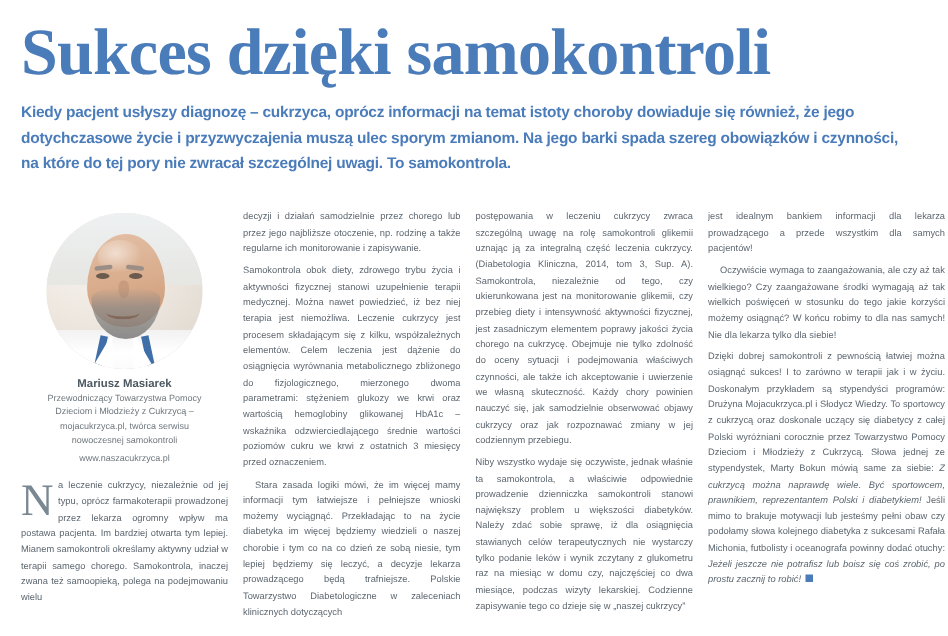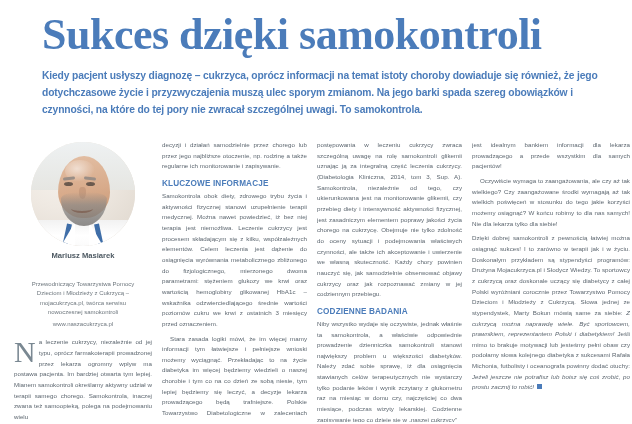--- a/index.html
+++ b/index.html
@@ -19,21 +19,20 @@
     width: 632px;
     height: 424px;
     box-sizing: border-box;
     padding: 0;
     background: #ffffff;
   }
 
   
   .masthead {
     padding: 8px 26px 0 14px;
-    margin-left: 28px;
   }
   .headline {
     font-family: "Liberation Serif", serif;
     font-weight: 700;
     font-size: 44px;
     line-height: 1.05;
     letter-spacing: -0.5px;
     color: #4b7cba;
     margin: 4px 0 10px 0;
     white-space: nowrap;
@@ -192,21 +191,21 @@
   }
   .photo .lanyard-l { left: 36px; transform: rotate(12deg); transform-origin: top center; }
   .photo .lanyard-r { left: 63px; transform: rotate(-12deg); transform-origin: top center; }
 
   .cap-name {
     font-family: "Liberation Sans", sans-serif;
     font-weight: 700;
     font-size: 7.6px;
     color: #4d5962;
     text-align: center;
-    margin: 5px 0 20px 0;
+    margin: 5px 0 2px 0;
   }
   .cap-text {
     font-family: "Liberation Sans", sans-serif;
     font-size: 6px;
     line-height: 1.55;
     color: #6e777e;
     text-align: center;
     margin: 0;
   }
   .cap-url {
@@ -276,28 +275,26 @@
         <div class="cap-name">Mariusz Masiarek</div>
         <div class="cap-text">Przewodniczący Towarzystwa Pomocy Dzieciom i Młodzieży z Cukrzycą – mojacukrzyca.pl, twórca serwisu nowoczesnej samokontroli</div>
         <div class="cap-url">www.naszacukrzyca.pl</div>
       </div>
 
       <p class="body-text dropcap-para"><span class="dropcap">N</span><span>a leczenie cukrzycy, niezależnie od jej typu, oprócz farmakoterapii prowadzonej przez lekarza ogromny wpływ ma postawa pacjenta. Im bardziej otwarta tym lepiej. Mianem samokontroli określamy aktywny udział w terapii samego chorego. Samokontrola, inaczej zwana też samoopieką, polega na podejmowaniu wielu</span></p>
     </div>
 
     <div class="col c2">
       <p class="body-text">decyzji i działań samodzielnie przez chorego lub przez jego najbliższe otoczenie, np. rodzinę a także regularne ich monitorowanie i zapisywanie.</p>
-      <h2 class="section-head">KLUCZOWE INFORMACJE</h2>
       <p class="body-text">Samokontrola obok diety, zdrowego trybu życia i aktywności fizycznej stanowi uzupełnienie terapii medycznej. Można nawet powiedzieć, iż bez niej terapia jest niemożliwa. Leczenie cukrzycy jest procesem składającym się z kilku, współzależnych elementów. Celem leczenia jest dążenie do osiągnięcia wyrównania metabolicznego zbliżonego do fizjologicznego, mierzonego dwoma parametrami: stężeniem glukozy we krwi oraz wartością hemoglobiny glikowanej HbA1c – wskaźnika odzwierciedlającego średnie wartości poziomów cukru we krwi z ostatnich 3 miesięcy przed oznaczeniem.</p>
       <p class="body-text indent">Stara zasada logiki mówi, że im więcej mamy informacji tym łatwiejsze i pełniejsze wnioski możemy wyciągnąć. Przekładając to na życie diabetyka im więcej będziemy wiedzieli o naszej chorobie i tym co na co dzień ze sobą niesie, tym lepiej będziemy się leczyć, a decyzje lekarza prowadzącego będą trafniejsze. Polskie Towarzystwo Diabetologiczne w zaleceniach klinicznych dotyczących</p>
     </div>
 
     <div class="col c3">
       <p class="body-text">postępowania w leczeniu cukrzycy zwraca szczególną uwagę na rolę samokontroli glikemii uznając ją za integralną część leczenia cukrzycy. (Diabetologia Kliniczna, 2014, tom 3, Sup. A). Samokontrola, niezależnie od tego, czy ukierunkowana jest na monitorowanie glikemii, czy przebieg diety i intensywność aktywności fizycznej, jest zasadniczym elementem poprawy jakości życia chorego na cukrzycę. Obejmuje nie tylko zdolność do oceny sytuacji i podejmowania właściwych czynności, ale także ich akceptowanie i uwierzenie we własną skuteczność. Każdy chory powinien nauczyć się, jak samodzielnie obserwować objawy cukrzycy oraz jak rozpoznawać zmiany w jej codziennym przebiegu.</p>
-      <h2 class="section-head">CODZIENNE BADANIA</h2>
       <p class="body-text">Niby wszystko wydaje się oczywiste, jednak właśnie ta samokontrola, a właściwie odpowiednie prowadzenie dzienniczka samokontroli stanowi największy problem u większości diabetyków. Należy zdać sobie sprawę, iż dla osiągnięcia stawianych celów terapeutycznych nie wystarczy tylko podanie leków i wynik zczytany z glukometru raz na miesiąc w domu czy, najczęściej co dwa miesiące, podczas wizyty lekarskiej. Codzienne zapisywanie tego co dzieje się w „naszej cukrzycy”</p>
     </div>
 
     <div class="col c4">
       <p class="body-text">jest idealnym bankiem informacji dla lekarza prowadzącego a przede wszystkim dla samych pacjentów!</p>
       <p class="body-text indent">Oczywiście wymaga to zaangażowania, ale czy aż tak wielkiego? Czy zaangażowane środki wymagają aż tak wielkich poświęceń w stosunku do tego jakie korzyści możemy osiągnąć? W końcu robimy to dla nas samych! Nie dla lekarza tylko dla siebie!</p>
       <p class="body-text"><span>Dzięki dobrej samokontroli z pewnością łatwiej można osiągnąć sukces! I to zarówno w terapii jak i w życiu. Doskonałym przykładem są stypendyści programów: Drużyna Mojacukrzyca.pl i Słodycz Wiedzy. To sportowcy z cukrzycą oraz doskonale uczący się diabetycy z całej Polski wyróżniani corocznie przez Towarzystwo Pomocy Dzieciom i Młodzieży z Cukrzycą. Słowa jednej ze stypendystek, Marty Bokun mówią same za siebie: </span><em>Z cukrzycą można naprawdę wiele. Być sportowcem, prawnikiem, reprezentantem Polski i diabetykiem!</em><span> Jeśli mimo to brakuje motywacji lub jesteśmy pełni obaw czy podołamy słowa kolejnego diabetyka z sukcesami Rafała Michonia, futbolisty i oceanografa powinny dodać otuchy: </span><em>Jeżeli jeszcze nie potrafisz lub boisz się coś zrobić, po prostu zacznij to robić!</em><span class="endmark"></span></p>
     </div>
 
   </div>

